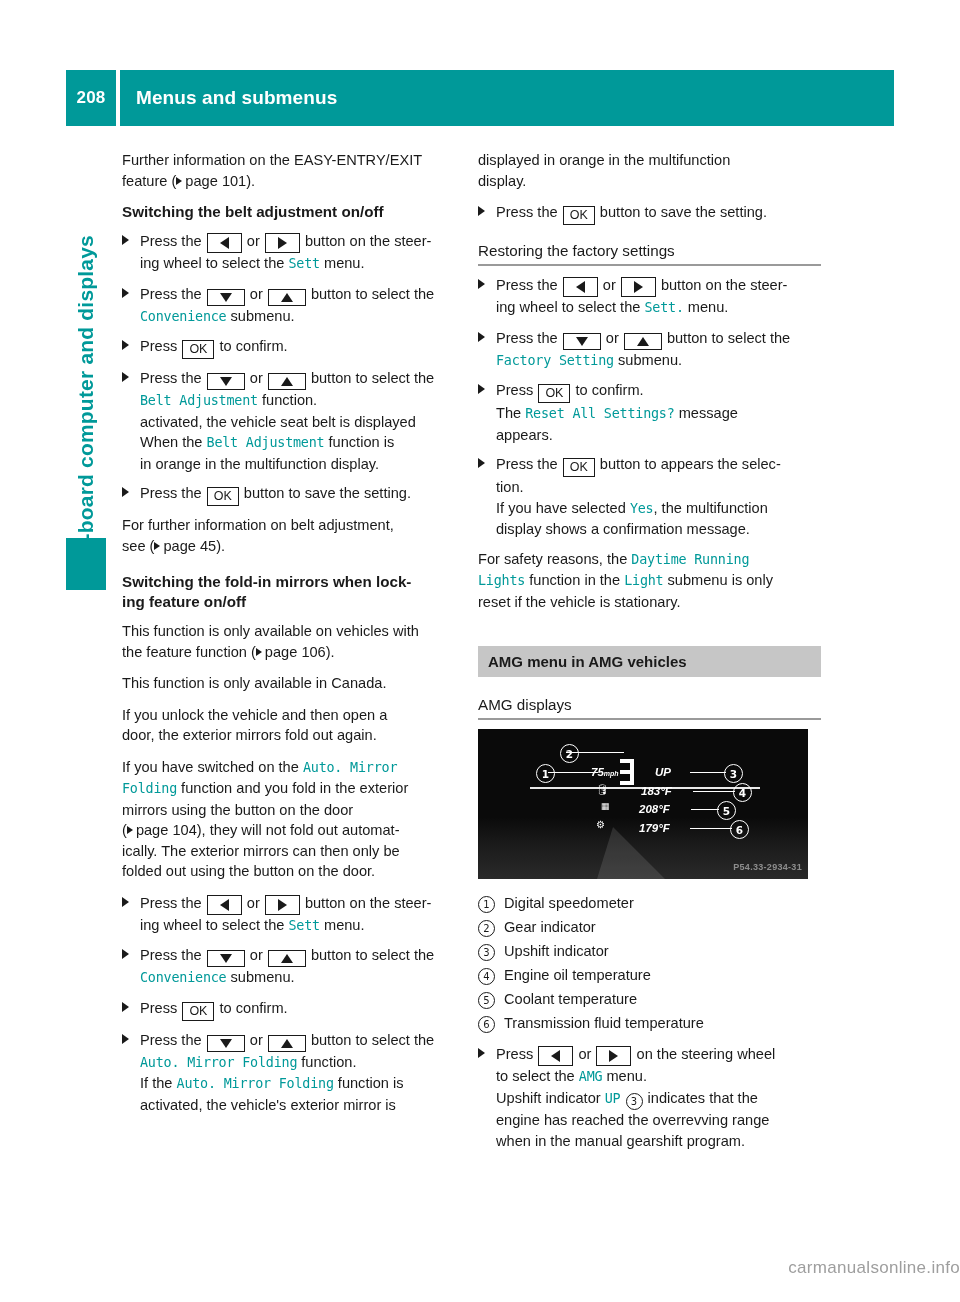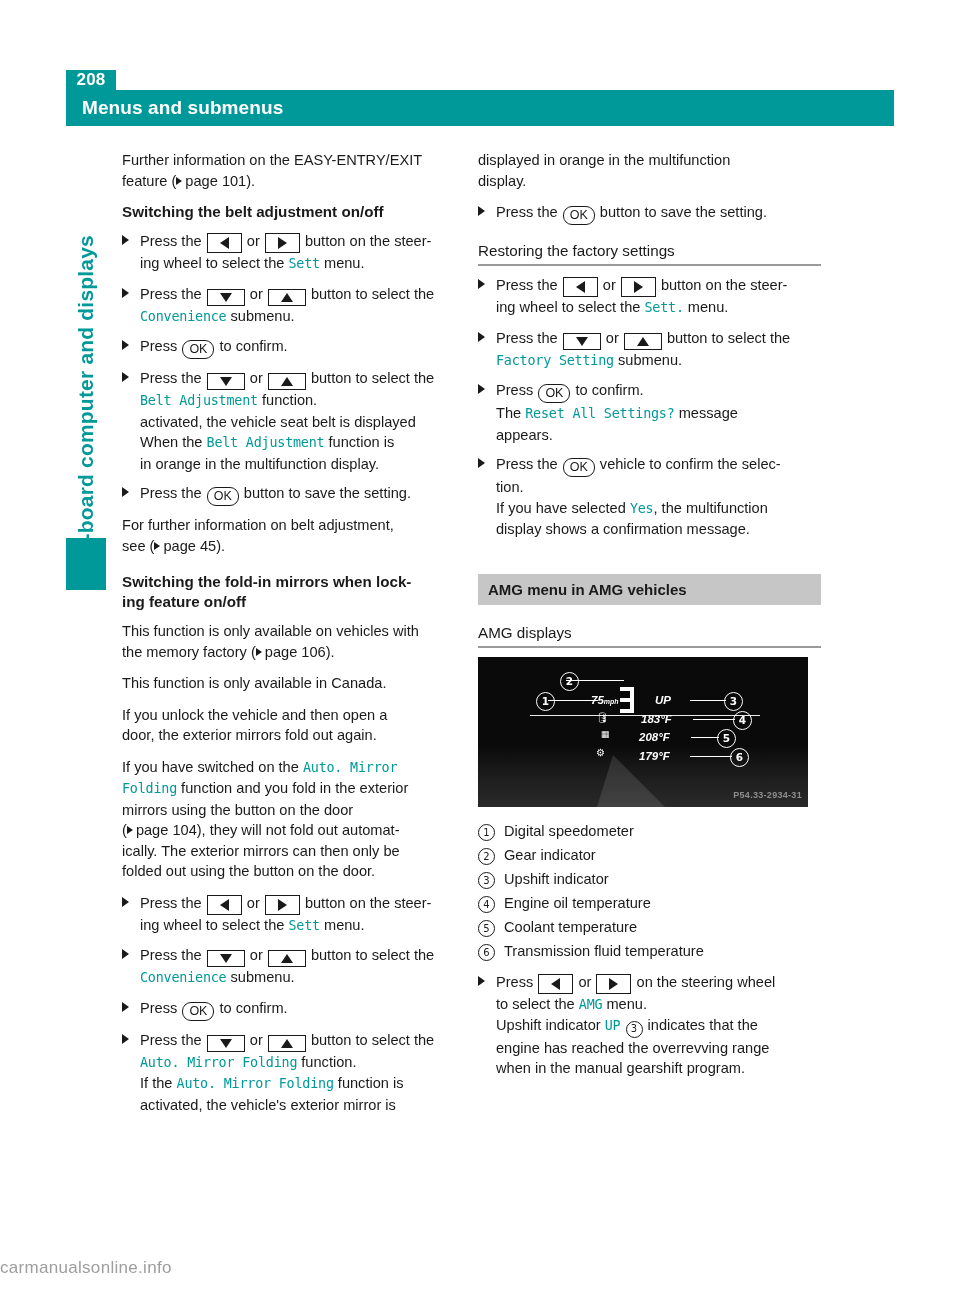--- a/index.html
+++ b/index.html
@@ -6,21 +6,21 @@
   body{
     width:960px;height:1302px;background:#ffffff;
     font-family:"Liberation Sans",sans-serif;
     color:#1a1a1a;position:relative;overflow:hidden;
   }
   .page{position:absolute;inset:0;}
 
   
   .header{
     position:absolute;left:66px;top:70px;width:828px;height:56px;
-    display:flex;align-items:stretch;flex-direction:column;
+    display:flex;align-items:stretch;
   }
   .hdr-page{
     width:50px;background:var(--teal);color:#fff;
     display:flex;align-items:center;justify-content:center;
     font-size:17px;font-weight:bold;letter-spacing:.2px;
   }
   .hdr-rule{width:4px;background:#ffffff;}
   .hdr-title{
     flex:1;background:var(--teal);color:#fff;
     display:flex;align-items:center;padding-left:16px;
@@ -84,21 +84,20 @@
   
   .key{
     display:inline-block;border:1.4px solid #1a1a1a;background:#fff;
     vertical-align:-3px;line-height:0;
     padding:3px 7px;margin:0 1px;
   }
   .key.ok{
     font-family:"Liberation Sans",sans-serif;font-size:12.5px;
     line-height:13px;padding:2px 6px;color:#1a1a1a;font-weight:normal;
     vertical-align:-2px;
-    border-radius:9px;
   }
   .ar{display:inline-block;width:0;height:0;}
   .ar-l{border-right:9px solid #1a1a1a;border-top:6px solid transparent;border-bottom:6px solid transparent;}
   .ar-r{border-left:9px solid #1a1a1a;border-top:6px solid transparent;border-bottom:6px solid transparent;}
   .ar-u{border-bottom:9px solid #1a1a1a;border-left:6px solid transparent;border-right:6px solid transparent;}
   .ar-d{border-top:9px solid #1a1a1a;border-left:6px solid transparent;border-right:6px solid transparent;}
   .key.wide{padding:3px 12px;}
 
   
   .pref{
@@ -156,23 +155,22 @@
   }
   .cnum{
     flex:0 0 auto;width:15px;height:15px;border:1.3px solid #1a1a1a;
     border-radius:50%;font-size:10px;display:flex;align-items:center;
     justify-content:center;margin-top:3px;
     font-family:"DejaVu Sans",sans-serif;
   }
   .cnum.inline{display:inline-flex;vertical-align:-2px;margin:0 1px;}
 
   .watermark{
-    position:absolute;left:0;right:0;bottom:24px;text-align:left;
+    position:absolute;left:0;right:0;bottom:24px;text-align:right;
     color:#9e9e9e;font-size:17px;letter-spacing:.3px;
-    padding-right:40px;
   }
   :root{--teal:#009999;}
 </style>
 </head>
 <body>
 
 <div class="page">
 
   <div class="header">
     <div class="hdr-page">208</div>
@@ -252,21 +250,21 @@
       <span>see (</span><span class="pref"></span><span>page 45</span><span>).</span>
     </p>
 
     <div class="h2">
       <span>Switching the fold-in mirrors when lock-</span><br>
       <span>ing feature on/off</span>
     </div>
 
     <p>
       <span>This function is only available on vehicles with</span><br>
-      <span>the memory factory (</span><span class="pref"></span><span>page 106</span><span>).</span>
+      <span>the feature function (</span><span class="pref"></span><span>page 106</span><span>).</span>
     </p>
 
     <p>This function is only available in Canada.</p>
 
 
     <p>
       <span>If you unlock the vehicle and then open a</span><br>
       <span>door, the exterior mirrors fold out again.</span>
     </p>
 
@@ -377,27 +375,36 @@
       <span class="mono">Reset All Settings?</span>
       <span>message</span></span>
       <span class="sub">appears.</span>
     </div>
 
 
     <div class="step">
       <span class="tri"></span>
       <span>Press the</span>
       <span class="key ok">OK</span>
-      <span>vehicle to confirm the selec-</span>
+      <span>button to appears the selec-</span>
       <span class="sub">tion.</span>
       <span class="sub"><span>If you have selected</span>
       <span class="mono">Yes</span><span>, the multifunction</span></span>
       <span class="sub">display shows a confirmation message.</span>
     </div>
 
+    <p>
+      <span>For safety reasons, the</span>
+      <span class="mono">Daytime Running</span><br>
+      <span class="mono">Lights</span>
+      <span>function in the</span>
+      <span class="mono">Light</span>
+      <span>submenu is only</span><br>
+      <span>reset if the vehicle is stationary.</span>
+    </p>
 
     <div class="band" style="margin-top:34px">AMG menu in AMG vehicles</div>
 
     <div class="h2-rule">AMG displays</div>
     <div class="rule"></div>
 
     <div class="figure">
       <div class="fig-road"></div>
 
       <div class="gearbar" style="left:152px;top:30px;width:4px;height:26px;"></div>

